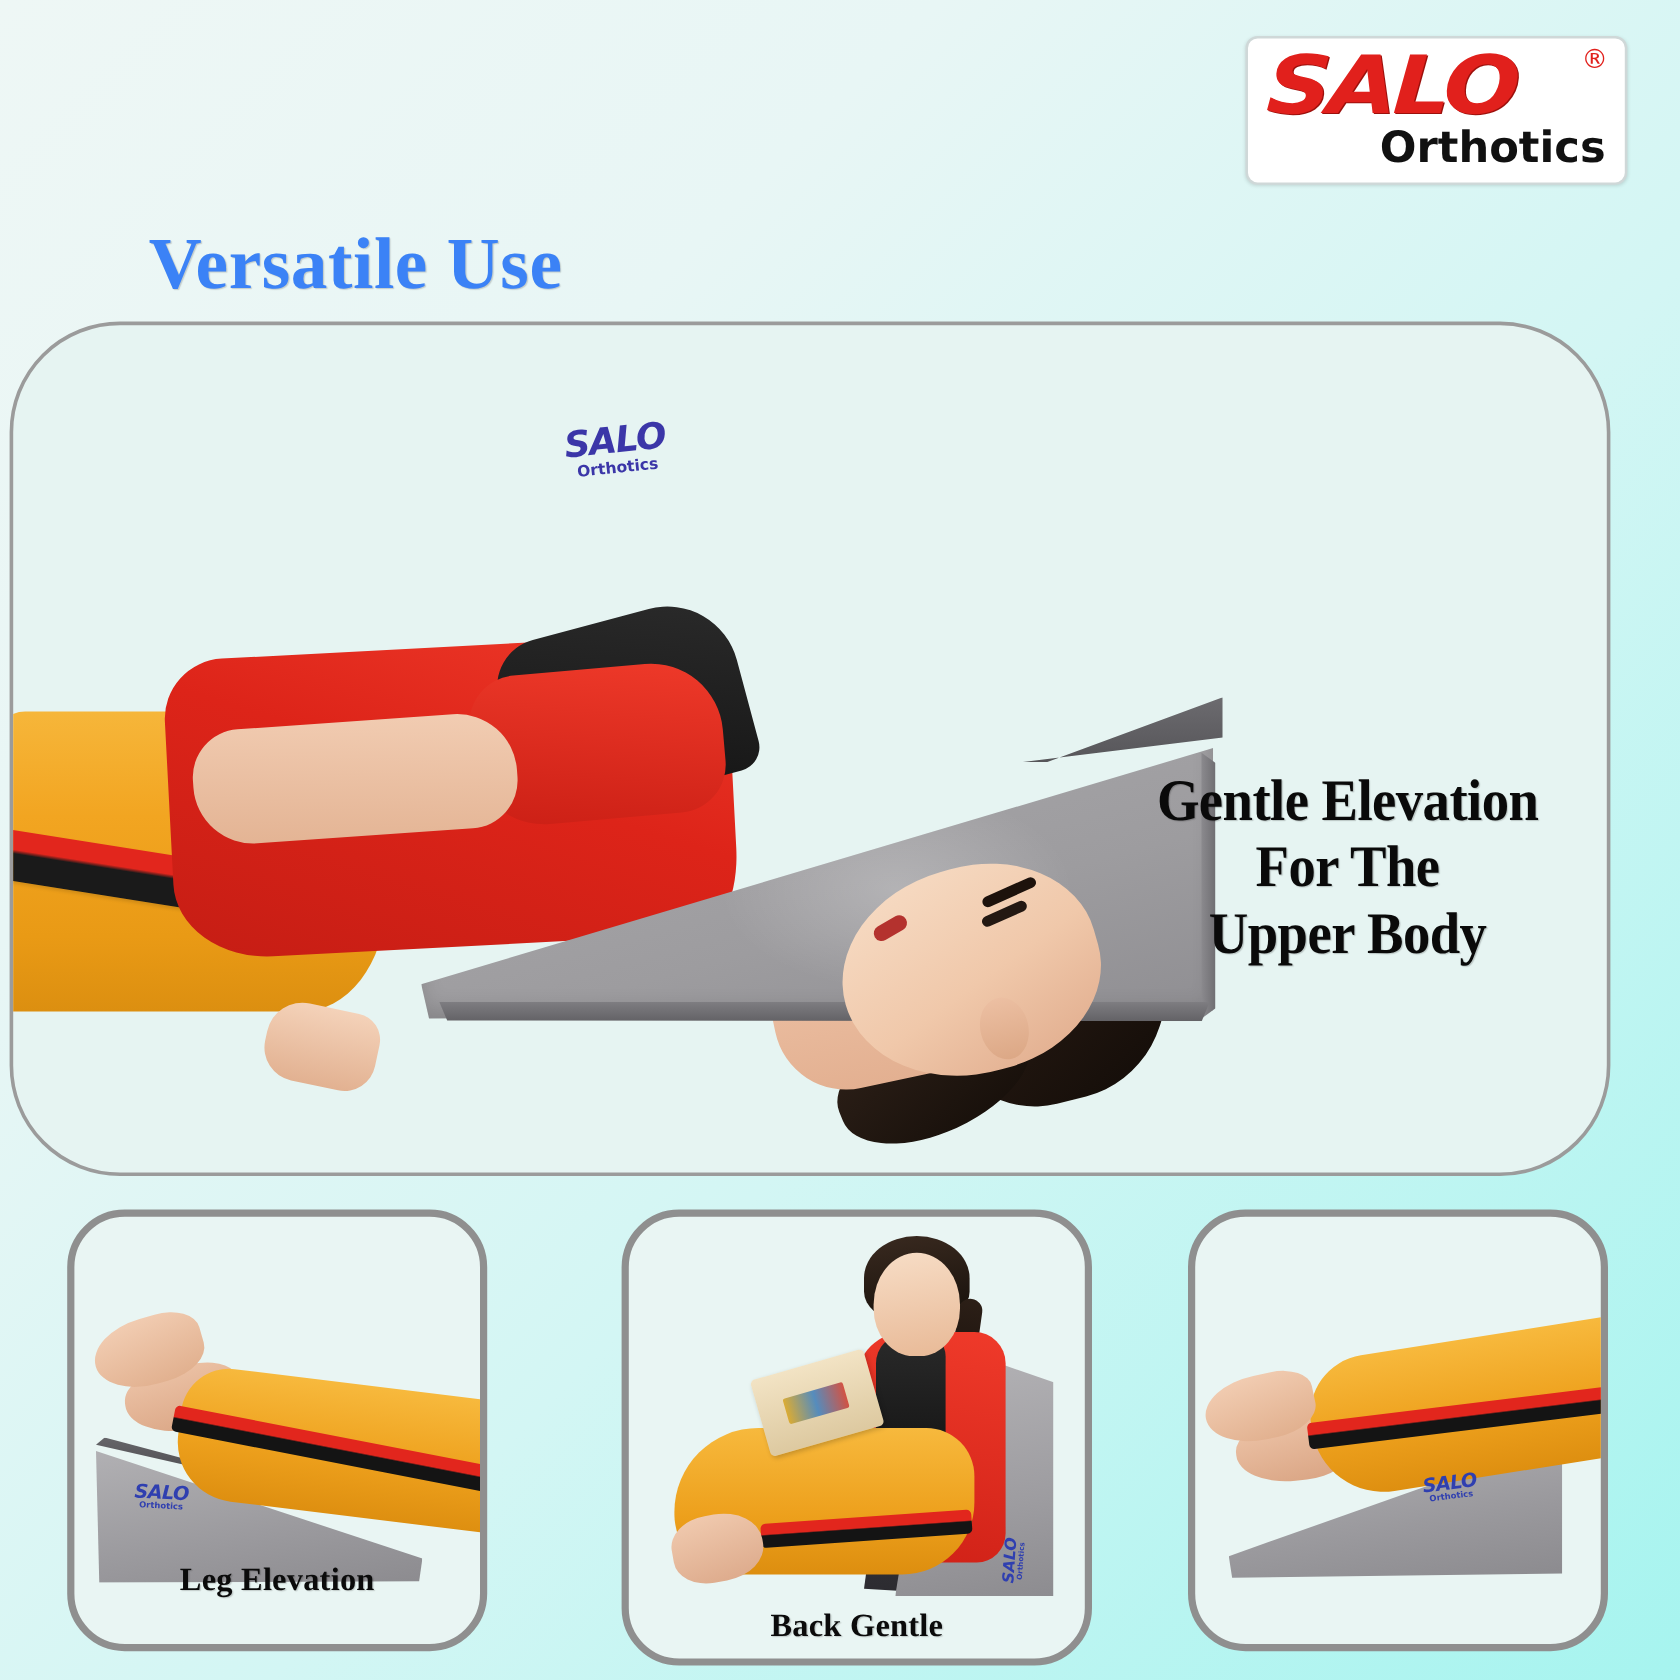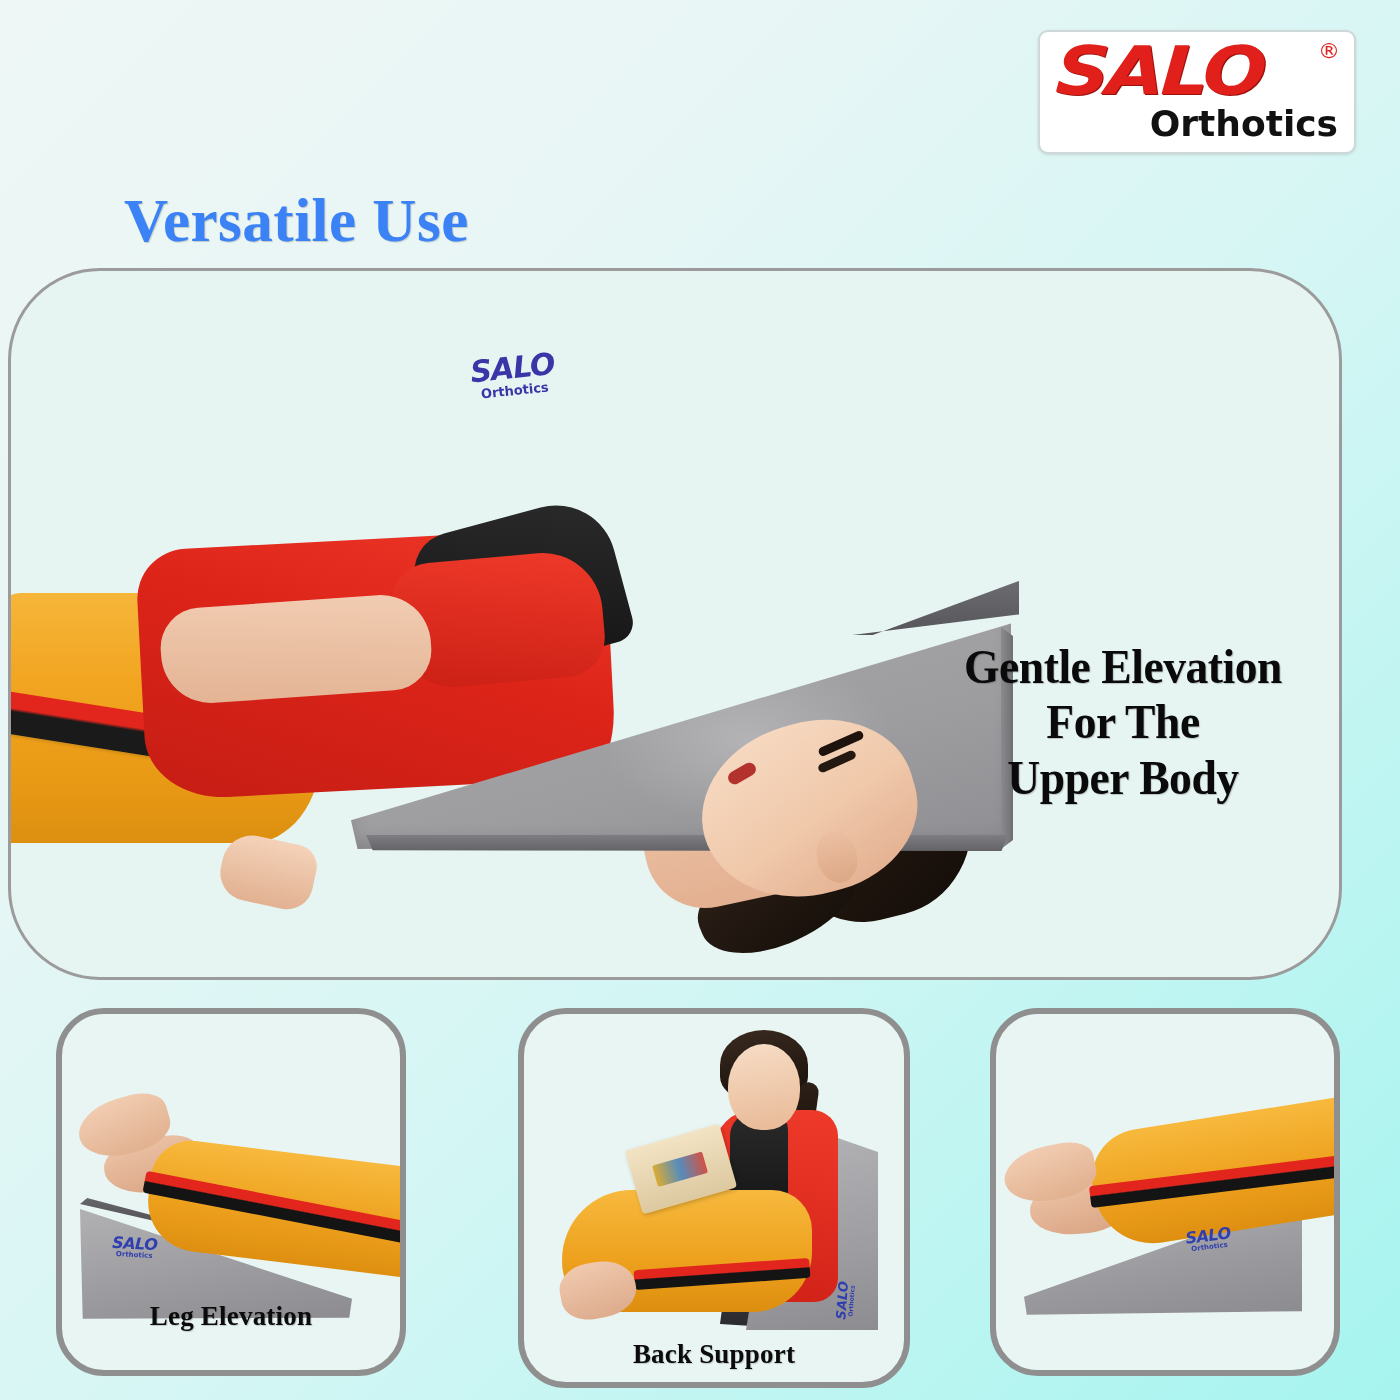--- a/index.html
+++ b/index.html
@@ -526,21 +526,21 @@
         <div class="wl-main">SALO</div>
         <div class="wl-sub">Orthotics</div>
       </div>
       <div class="t2-hair"></div>
       <div class="t2-head"></div>
       <div class="t2-torso"></div>
       <div class="t2-legs"></div>
       <div class="t2-book"></div>
       <div class="t2-feet"></div>
     </div>
-    <div class="thumb-caption">Back Support</div>
+    <div class="thumb-caption">Back Gentle</div>
   </div>
 
   <div class="thumb-card t3">
     <div class="thumb-scene">
       <div class="t3-foot1"></div>
       <div class="t3-foot2"></div>
       <div class="t3-legs"></div>
       <div class="t3-wedge">
         <div class="t"></div>
         <div class="s"></div>

